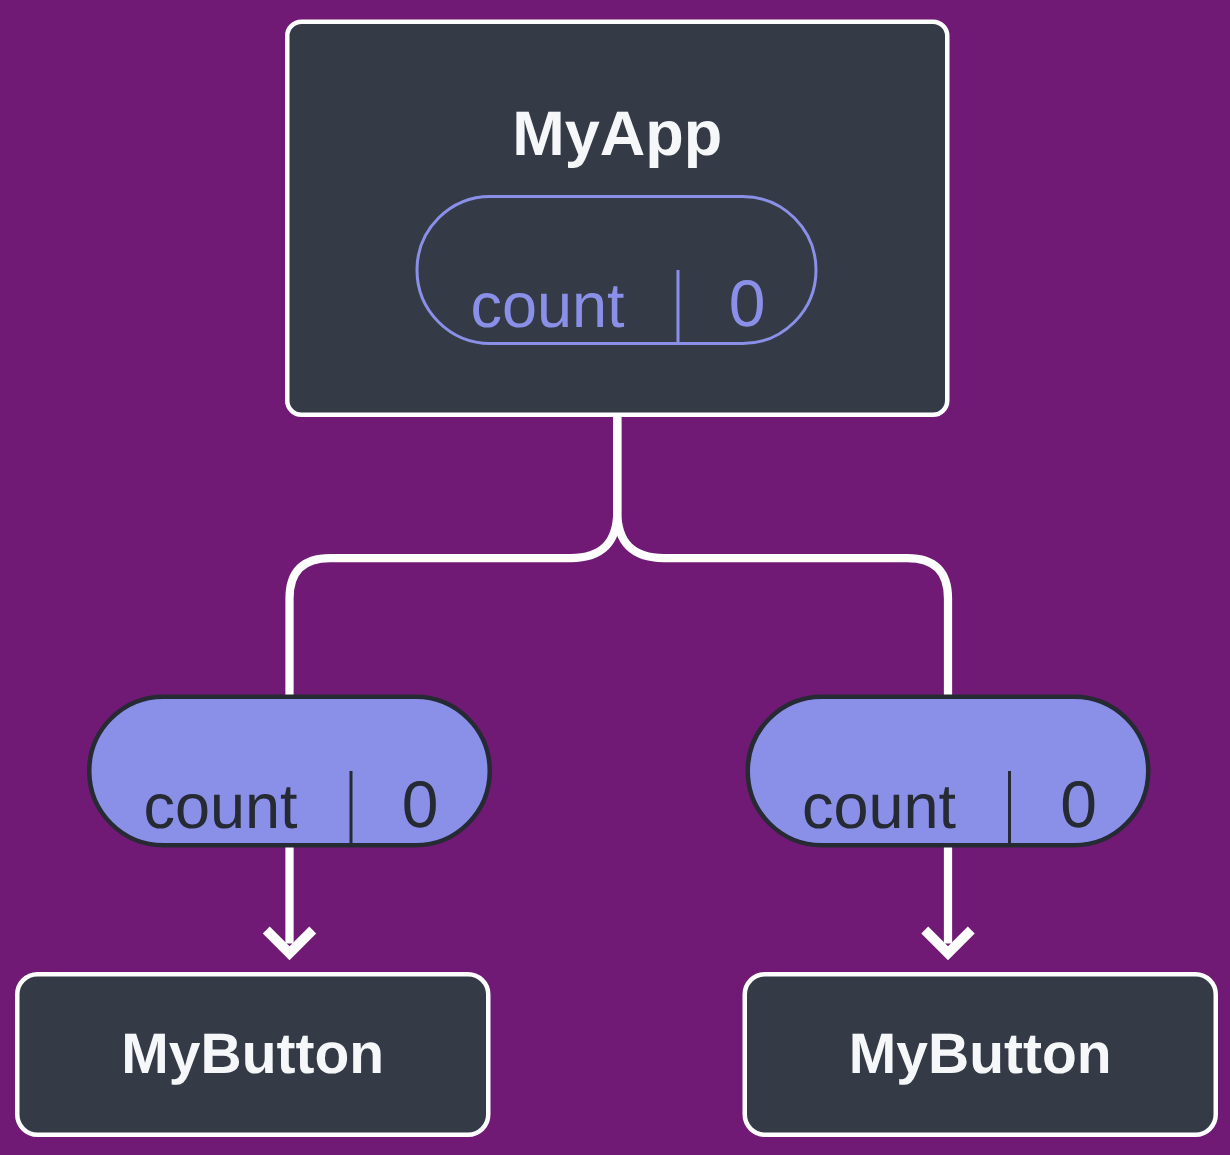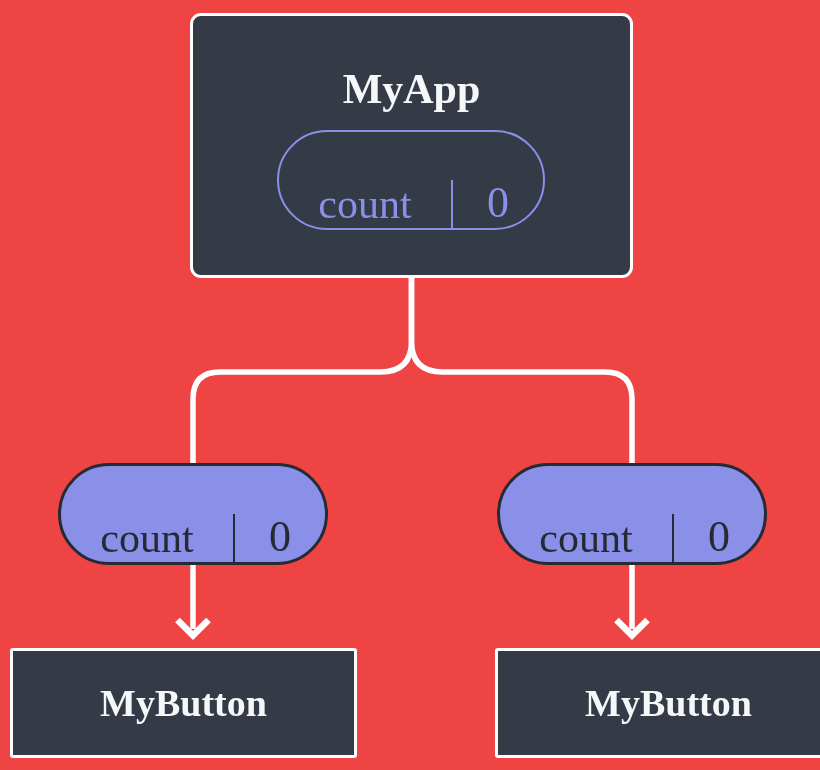--- a/index.html
+++ b/index.html
@@ -1,21 +1,21 @@
 <!DOCTYPE html>
 <html><head>
 <meta charset="utf-8">
 <style>
   html, body { margin: 0; padding: 0; background: #000; }
   .canvas {
     position: relative;
     width: 820px;
     height: 770px;
-    background: #ef4444;
-    font-family: Liberation Serif, serif;
+    background: #701a75;
+    font-family: Liberation Sans, sans-serif;
     overflow: hidden;
   }
   .connectors {
     position: absolute;
     left: 0; top: 0;
     width: 820px; height: 770px;
     z-index: 1;
   }
   .node {
     position: absolute;
@@ -73,22 +73,22 @@
     background: #8A90E8;
     border: 3px solid #252A33;
     color: #252A33;
   }
   .prop-pill .pill-cell-name { border-right: 2.5px solid #252A33; }
   .prop-pill-left  { left: 58px;  top: 463px; }
   .prop-pill-right { left: 497px; top: 463px; }
   .pill-name  { font-size: 42px; }
   .pill-value { font-size: 44px; }
   .node-child {
-    width: 347px; height: 110px;
-    border-radius: 3px;
+    width: 317px; height: 110px;
+    border-radius: 15px;
     display: flex;
     align-items: center;
     justify-content: center;
     font-size: 38px;
     font-weight: 700;
     color: #F6F7F9;
   }
   .node-child-left  { left: 10px;  top: 648px; }
   .node-child-right { left: 495px; top: 648px; }
 </style>

